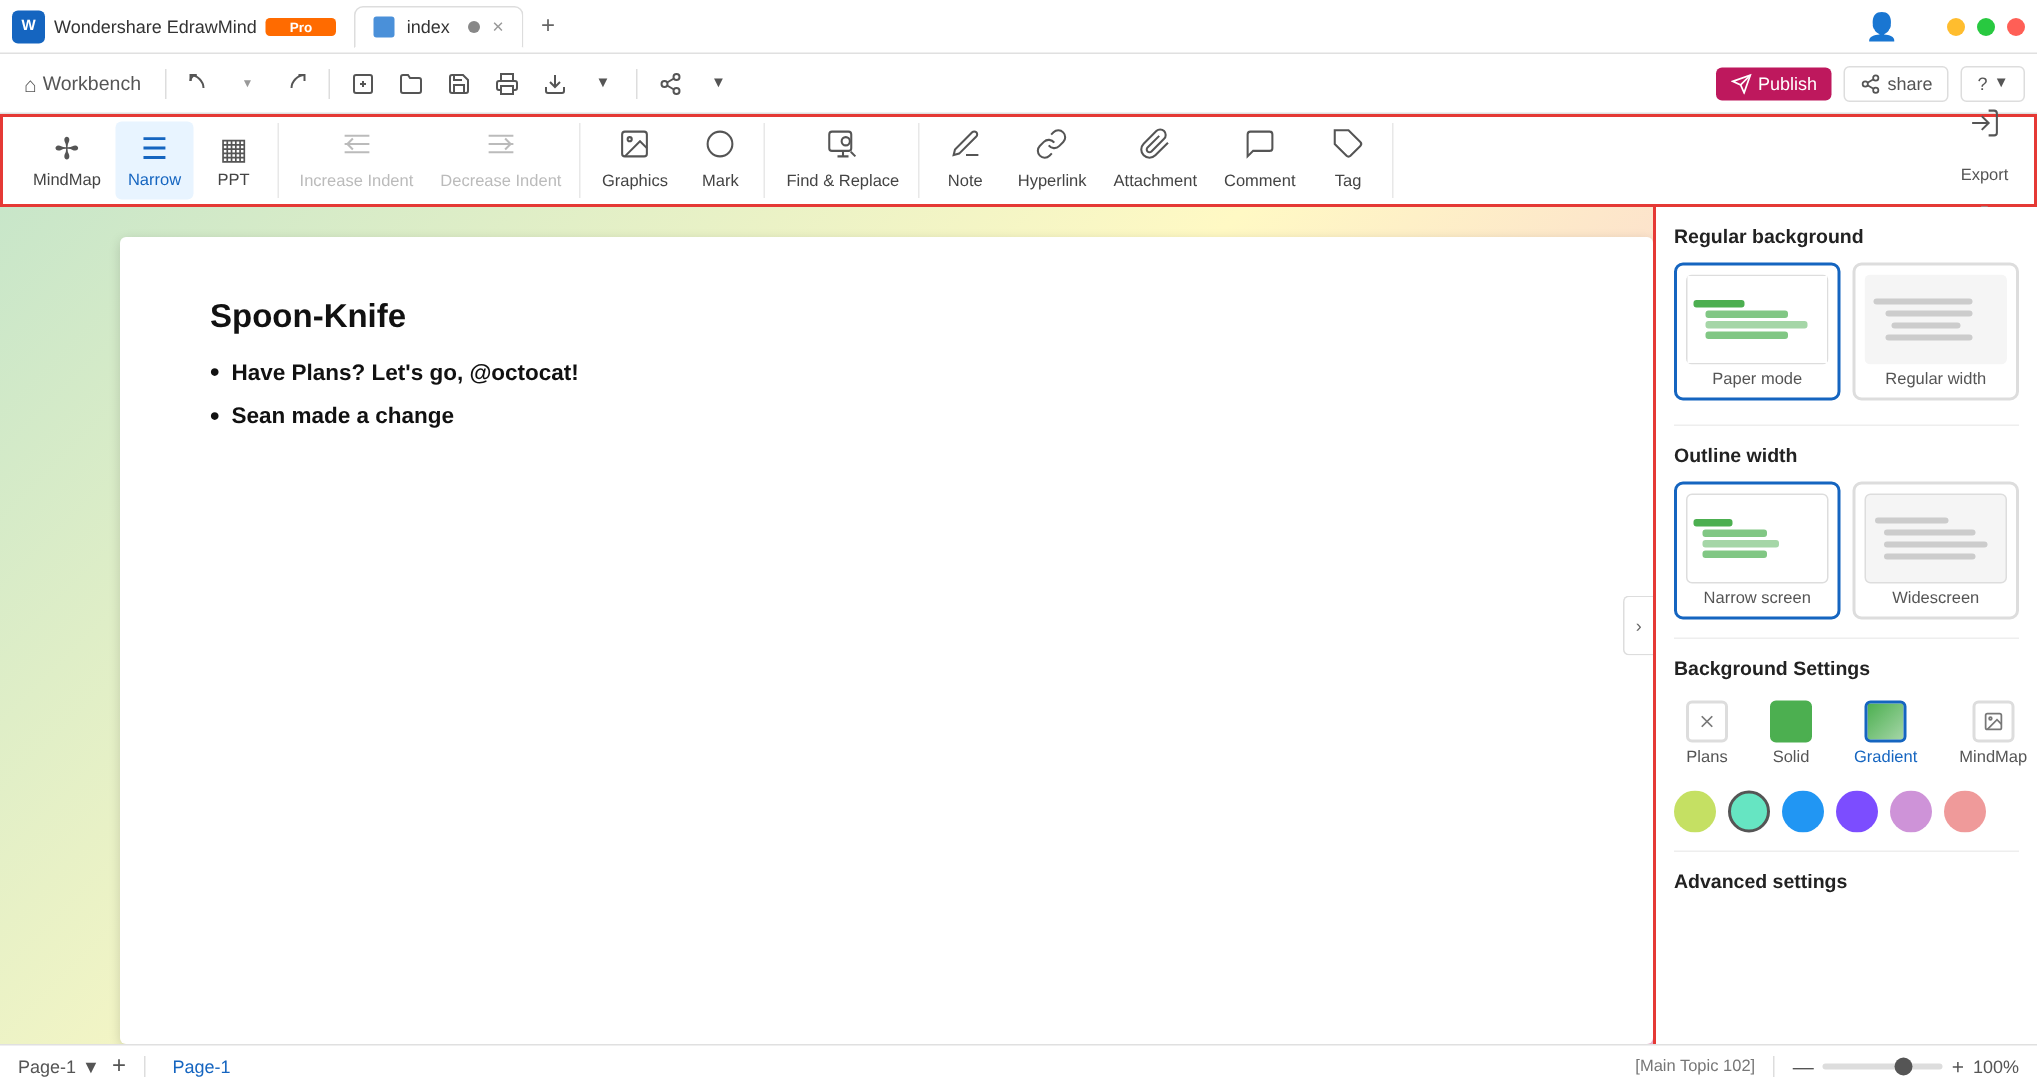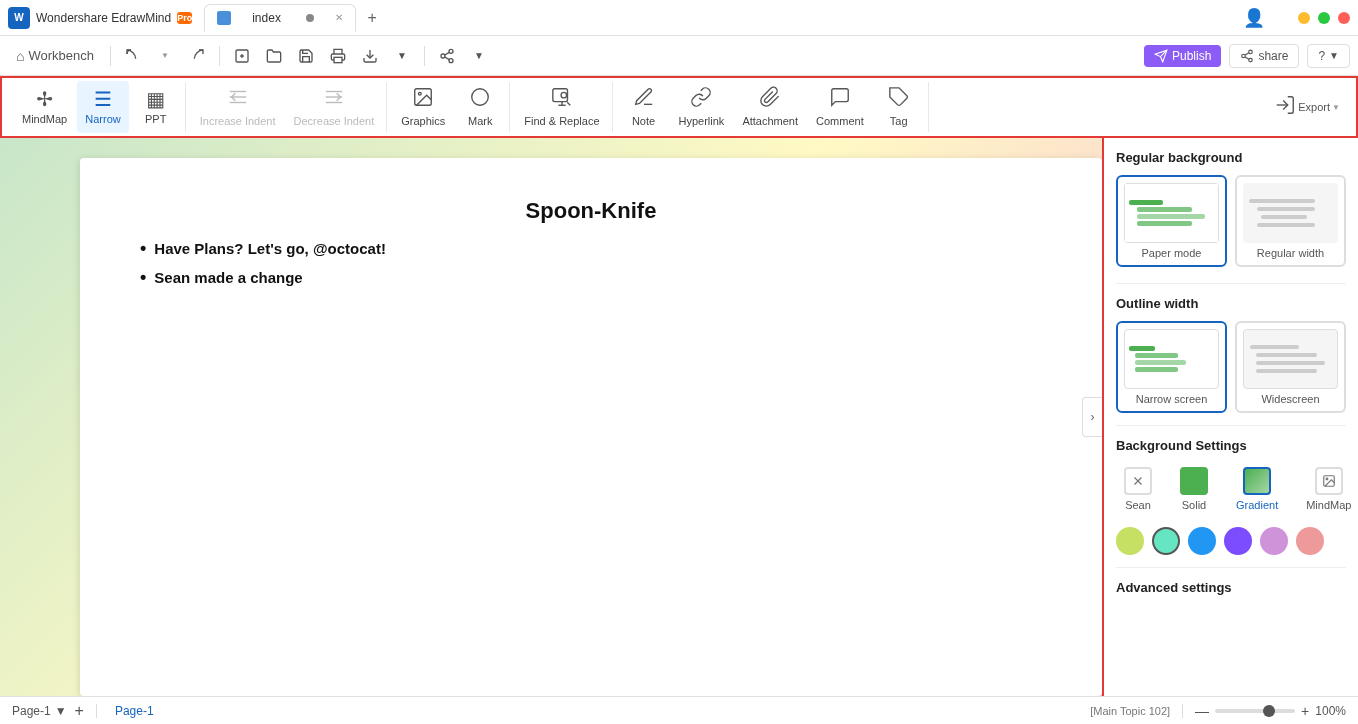--- a/index.html
+++ b/index.html
@@ -25,34 +25,34 @@
       background: #1565c0;
       border-radius: 4px;
       display: flex; align-items: center; justify-content: center;
       color: white; font-size: 10px; font-weight: bold;
     }
     .app-name { font-size: 12px; color: #333; font-weight: 500; }
     .pro-badge {
       background: #ff6b00;
       color: white;
       font-size: 9px;
-      padding: 1px 0;
+      padding: 1px 16px;
       border-radius: 3px;
       font-weight: bold;
     }
     .tab-area {
       display: flex;
       align-items: center;
       gap: 4px;
       flex: 1;
     }
     .tab {
       display: flex;
       align-items: center;
-      gap: 21px;
+      gap: 8px;
       padding: 8px 12px;
       background: #f5f5f5;
       border: 1px solid #ddd;
       border-radius: 6px 6px 0 0;
       font-size: 12px;
       color: #333;
       cursor: pointer;
       height: 28px;
     }
     .tab.active { background: #fff; border-bottom: 1px solid #fff; }
@@ -128,24 +128,24 @@
     }
     .ribbon-btn.active { background: #e8f4ff; color: #1565c0; }
     .ribbon-btn .icon { font-size: 20px; color: #555; }
     .ribbon-btn.active .icon { color: #1565c0; }
     .ribbon-btn .label { font-size: 11px; color: #444; text-align: center; line-height: 1.2; }
     .ribbon-btn.active .label { color: #1565c0; }
     .ribbon-btn.disabled .icon, .ribbon-btn.disabled .label { color: #bbb; }
     .ribbon-btn.large { min-width: 60px; }
     .export-btn {
       display: flex;
-      flex-direction: row;
+      flex-direction: column;
       align-items: center;
       justify-content: center;
-      gap: 2px;
+      gap: 12px;
       padding: 4px 8px;
       cursor: pointer;
       min-width: 50px;
       height: 52px;
       color: #555;
       margin-left: auto;
     }
     .export-btn .icon { font-size: 20px; }
     .export-btn .label { font-size: 11px; }
 
@@ -155,21 +155,20 @@
       height: calc(724px - 36px - 40px - 62px - 28px);
       position: relative;
     }
 
     
     .canvas-area {
       flex: 1;
       background: linear-gradient(135deg, #c8e6c9 0%, #fff9c4 50%, #f8bbd9 100%);
       position: relative;
       overflow: hidden;
-      text-align: center;
     }
     .document-paper {
       position: absolute;
       top: 20px;
       left: 80px;
       right: 0;
       bottom: 0;
       background: white;
       border-radius: 4px;
       box-shadow: 0 2px 8px rgba(0,0,0,0.15);
@@ -479,21 +478,21 @@
     <svg width="16" height="16" viewBox="0 0 24 24" fill="none" stroke="#555" stroke-width="2">
         <circle cx="18" cy="5" r="3"></circle>
         <circle cx="6" cy="12" r="3"></circle>
         <circle cx="18" cy="19" r="3"></circle>
         <line x1="8.59" y1="13.51" x2="15.42" y2="17.49"></line>
         <line x1="15.41" y1="6.51" x2="8.59" y2="10.49"></line>
       </svg>
   </div>
   <div class="toolbar-icon-btn" style="font-size:10px;">▼</div>
   <div style="margin-left:auto; display:flex; align-items:center; gap:8px;">
-    <div style="display:flex;align-items:center;gap:4px;padding:4px 10px;background:#8b5cf6;color:white;border-radius:4px;cursor:pointer;font-size:12px;">
+    <div style="display:flex;align-items:center;gap:4px;padding:4px 10px;background:#be185d;color:white;border-radius:4px;cursor:pointer;font-size:12px;">
       <svg width="14" height="14" viewBox="0 0 24 24" fill="none" stroke="white" stroke-width="2">
           <line x1="22" y1="2" x2="11" y2="13"></line>
           <polygon points="22 2 15 22 11 13 2 9 22 2"></polygon>
         </svg>
       <span>Publish</span>
     </div>
     <div style="display:flex;align-items:center;gap:4px;padding:4px 10px;border:1px solid #ddd;border-radius:4px;cursor:pointer;font-size:12px;color:#555;">
       <svg width="14" height="14" viewBox="0 0 24 24" fill="none" stroke="#555" stroke-width="2">
           <circle cx="18" cy="5" r="3"></circle>
           <circle cx="6" cy="12" r="3"></circle>
@@ -723,21 +722,21 @@
 
     <div class="bg-settings-title">Background Settings</div>
     <div class="bg-type-options">
       <div class="bg-type-btn">
         <div class="bg-type-icon">
           <svg width="14" height="14" viewBox="0 0 24 24" fill="none" stroke="#777" stroke-width="2">
               <line x1="18" y1="6" x2="6" y2="18"></line>
               <line x1="6" y1="6" x2="18" y2="18"></line>
             </svg>
         </div>
-        <span class="bg-type-label">Sean</span>
+        <span class="bg-type-label">Plans</span>
       </div>
       <div class="bg-type-btn">
         <div class="bg-type-icon" style="background:#4caf50; border-color:#4caf50;">
         </div>
         <span class="bg-type-label">Solid</span>
       </div>
       <div class="bg-type-btn active">
         <div class="bg-type-icon" style="background: linear-gradient(135deg, #4caf50, #a5d6a7); border-color:#1565c0;">
         </div>
         <span class="bg-type-label">Gradient</span>

